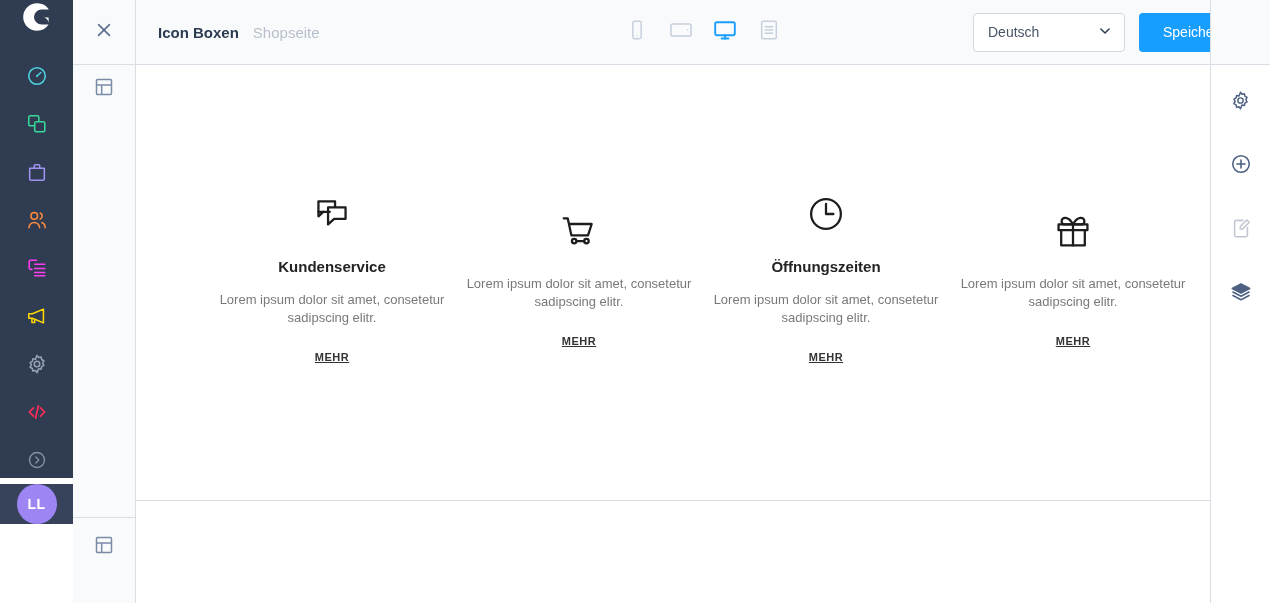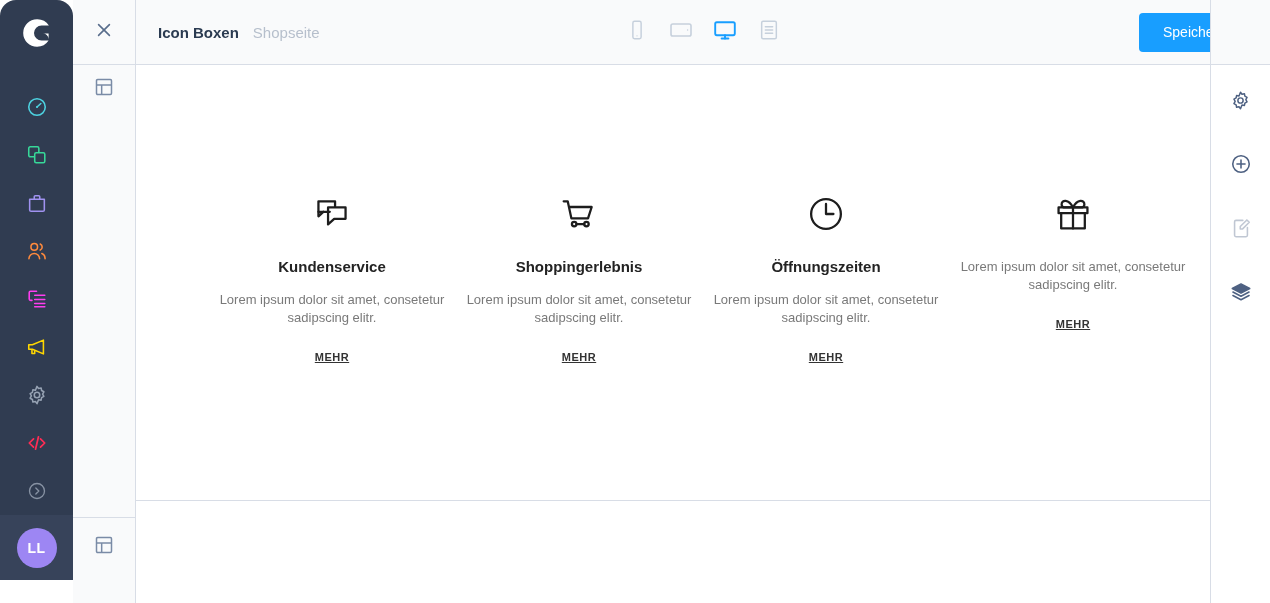--- a/index.html
+++ b/index.html
@@ -15,27 +15,26 @@
   #app {
     position: relative;
     width: 1270px;
     height: 603px;
     display: flex;
   }
 
   
   .main-sidebar {
     width: 73px;
-    height: 580px;
+    height: 478px;
     background: #303c51;
     display: flex;
     flex-direction: column;
     align-items: center;
     flex: 0 0 73px;
-    border-radius: 16px;
   }
   .logo-wrap {
     width: 73px;
     height: 75px;
     display: flex;
     align-items: center;
     justify-content: center;
   }
   .nav-icons {
     display: flex;
@@ -230,20 +229,21 @@
     text-align: center;
     font-size: 20px;
     font-weight: 700;
     color: #596d8c;
   }
   .icon-boxes {
     display: flex;
     justify-content: center;
     margin-top: 75px;
     padding: 0 30px;
+    align-items: center;
   }
   .icon-box {
     flex: 0 0 247px;
     text-align: center;
     padding: 0 10px;
   }
   .box-icon {
     height: 44px;
     display: flex;
     align-items: center;
@@ -529,20 +529,28 @@
               <rect x="4" y="2.5" width="16" height="19" rx="1.6"></rect>
               <path d="M8 8.5 h8"></path>
               <path d="M8 12 h8"></path>
               <path d="M8 15.5 h8"></path>
             </svg>
           </span>
         </div>
       </div>
 
       <div class="topbar-right">
+        <div class="lang-select">
+          <span>Deutsch</span>
+          <span>
+            <svg width="14" height="14" viewBox="0 0 24 24" fill="none" stroke="#2b3b51" stroke-width="2.6" stroke-linecap="round" stroke-linejoin="round">
+              <path d="M5 8.5 L12 15.5 L19 8.5"></path>
+            </svg>
+          </span>
+        </div>
         <button class="save-btn">Speichern</button>
       </div>
     </div>
 
     <div class="stage">
       <div class="canvas">
 
         <div class="section section-one">
 
           <div class="icon-boxes">
@@ -562,21 +570,20 @@
 
             <div class="icon-box">
               <div class="box-icon">
                 <svg width="42" height="42" viewBox="0 0 48 48" fill="none" stroke="#1d1d1d" stroke-width="2.6" stroke-linejoin="round" stroke-linecap="round">
                   <path d="M6.5 9.5 h4.6 l4.2 19.5 h19 l4.2 -13 H13"></path>
                   <circle cx="18.5" cy="35.5" r="2.6"></circle>
                   <circle cx="32.5" cy="35.5" r="2.6"></circle>
                   <path d="M21.2 35.5 h9"></path>
                 </svg>
               </div>
-              <div class="box-title">Shoppingerlebnis</div>
               <div class="box-text">Lorem ipsum dolor sit amet, consetetur sadipscing elitr.</div>
               <a class="box-link">MEHR</a>
             </div>
 
             <div class="icon-box">
               <div class="box-icon">
                 <svg width="42" height="42" viewBox="0 0 48 48" fill="none" stroke="#1d1d1d" stroke-width="2.6" stroke-linecap="round" stroke-linejoin="round">
                   <circle cx="24" cy="24" r="17"></circle>
                   <path d="M24 12.5 V24 h8.5"></path>
                 </svg>

